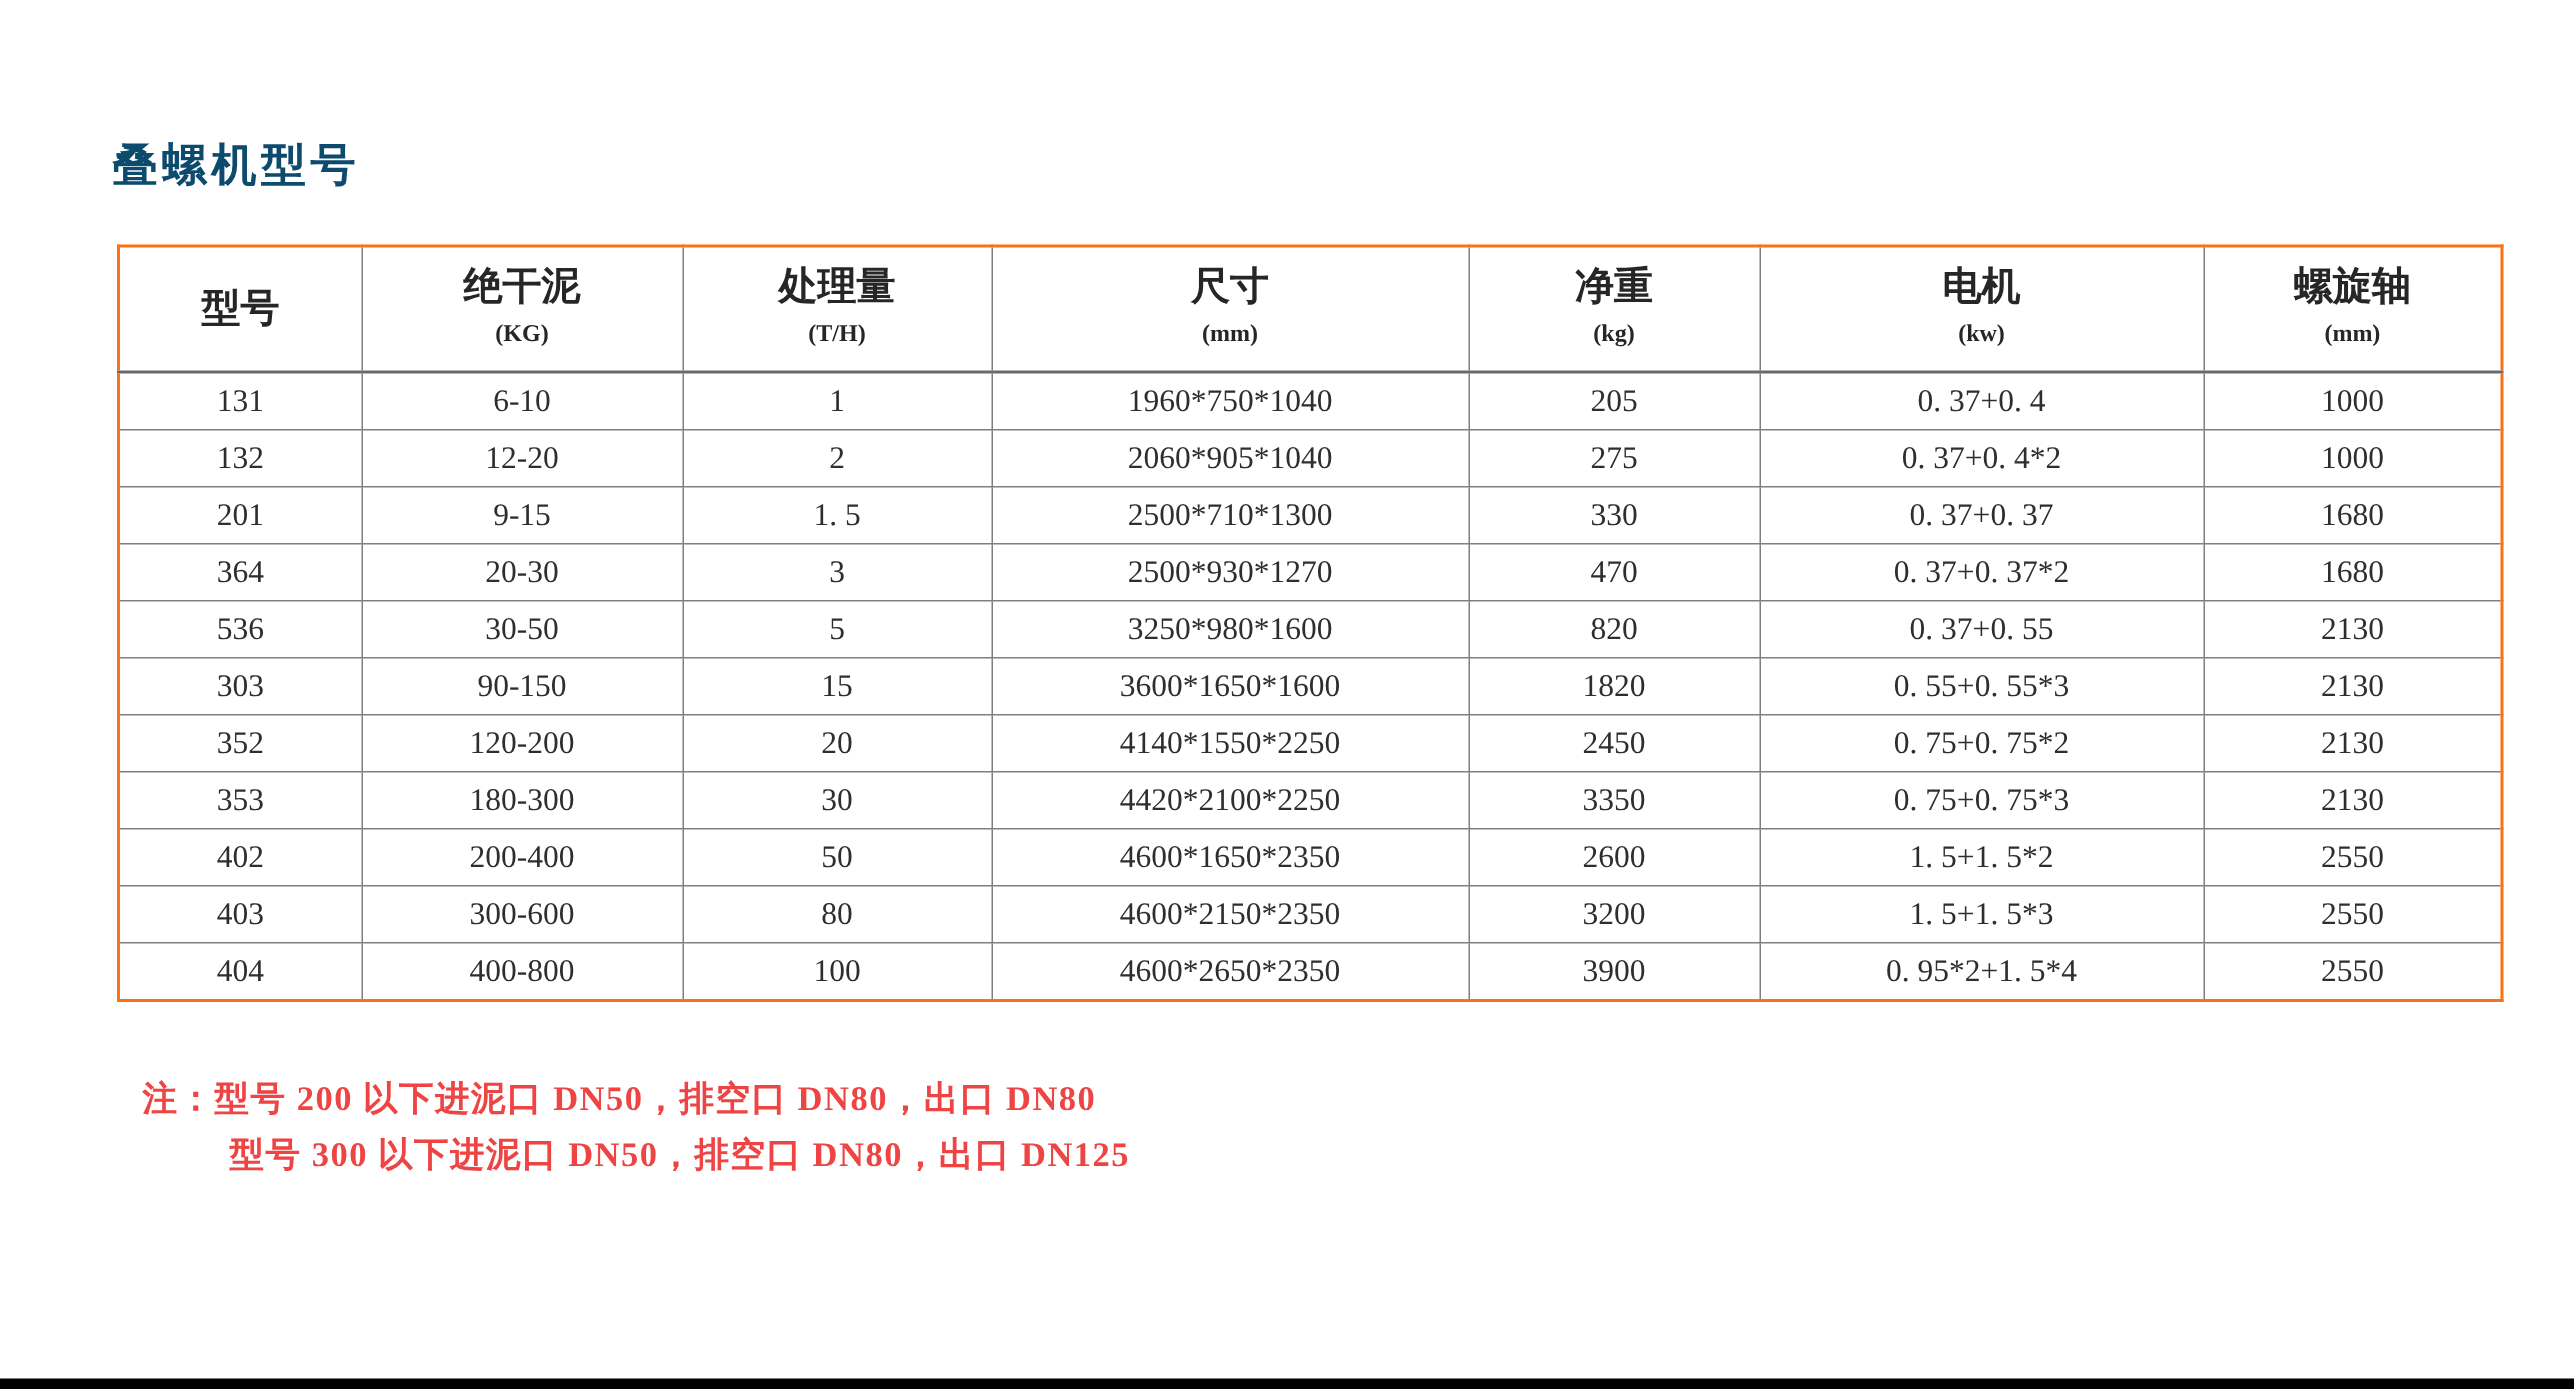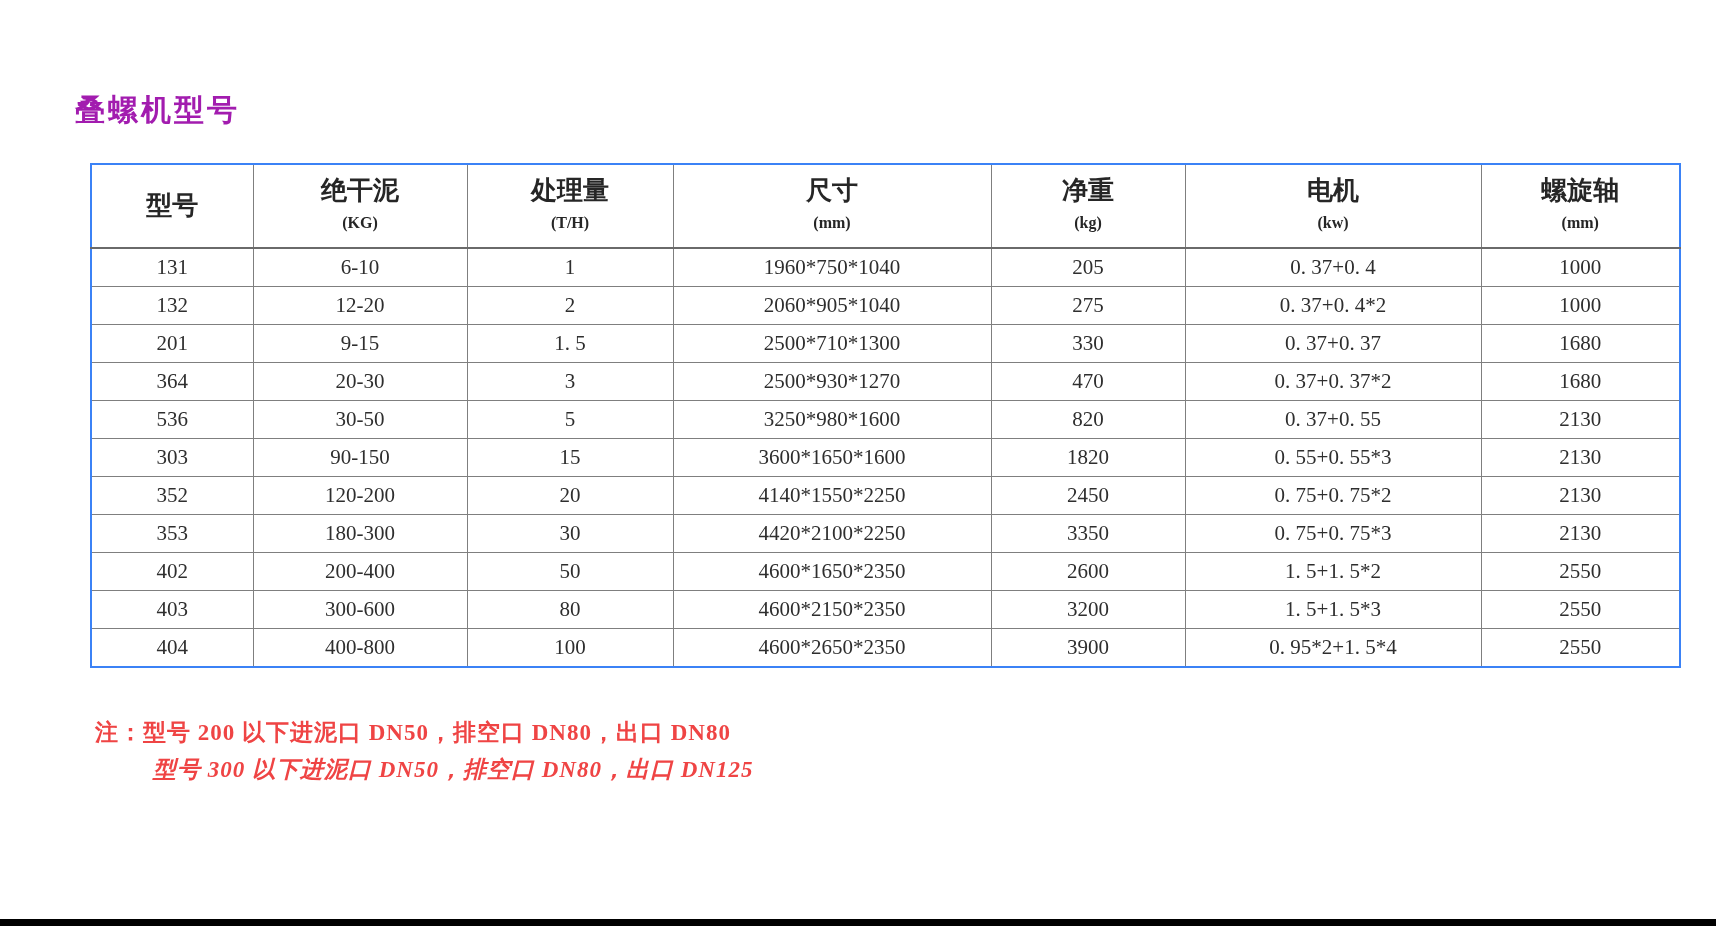--- a/index.html
+++ b/index.html
@@ -2,42 +2,42 @@
 <html><head>
 <meta charset="utf-8">
 <style>
   html,body{margin:0;padding:0;}
   body{
     width:1716px;height:926px;background:#ffffff;position:relative;overflow:hidden;
     font-family:"Liberation Serif","DejaVu Serif",serif;color:#2e2e2e;
   }
   .page-title{
     position:absolute;left:75px;top:90px;
-    font-size:30px;font-weight:bold;letter-spacing:3px;color:#a21caf;
+    font-size:30px;font-weight:bold;letter-spacing:3px;color:#0c4a6e;
   }
   .spec-table{
-    position:absolute;left:90px;top:163px;width:1589px;
+    position:absolute;left:78px;top:163px;width:1589px;
     border-collapse:collapse;table-layout:fixed;
-    border:2px solid #3b82f6;
+    border:2px solid #f97316;
     padding-left:23px;
   }
   .spec-table th,.spec-table td{
     border:1px solid #7f7f7f;text-align:center;vertical-align:middle;
     padding:0;overflow:hidden;white-space:nowrap;
   }
   .spec-table thead th{height:82px;border-bottom:2px solid #6a6a6a;}
   .col-label{font-size:26px;font-weight:600;line-height:34px;color:#262626;}
   .col-unit{font-size:16px;font-weight:600;line-height:30px;color:#262626;}
   .spec-table tbody td{height:37px;font-size:21px;color:#2e2e2e;}
   .notes{
     position:absolute;left:95px;top:714px;
     font-size:23px;font-weight:bold;line-height:37px;color:#ef4444;
     letter-spacing:1px;
   }
-  .note-line2{padding-left:58px;font-style:italic;}
+  .note-line2{padding-left:58px;}
   .footer-bar{
     position:absolute;left:0;bottom:0;width:1716px;height:7px;background:#000;
   }
 </style>
 </head>
 <body>
 
 <div class="page-title">叠螺机型号</div>
 
 <table class="spec-table">

